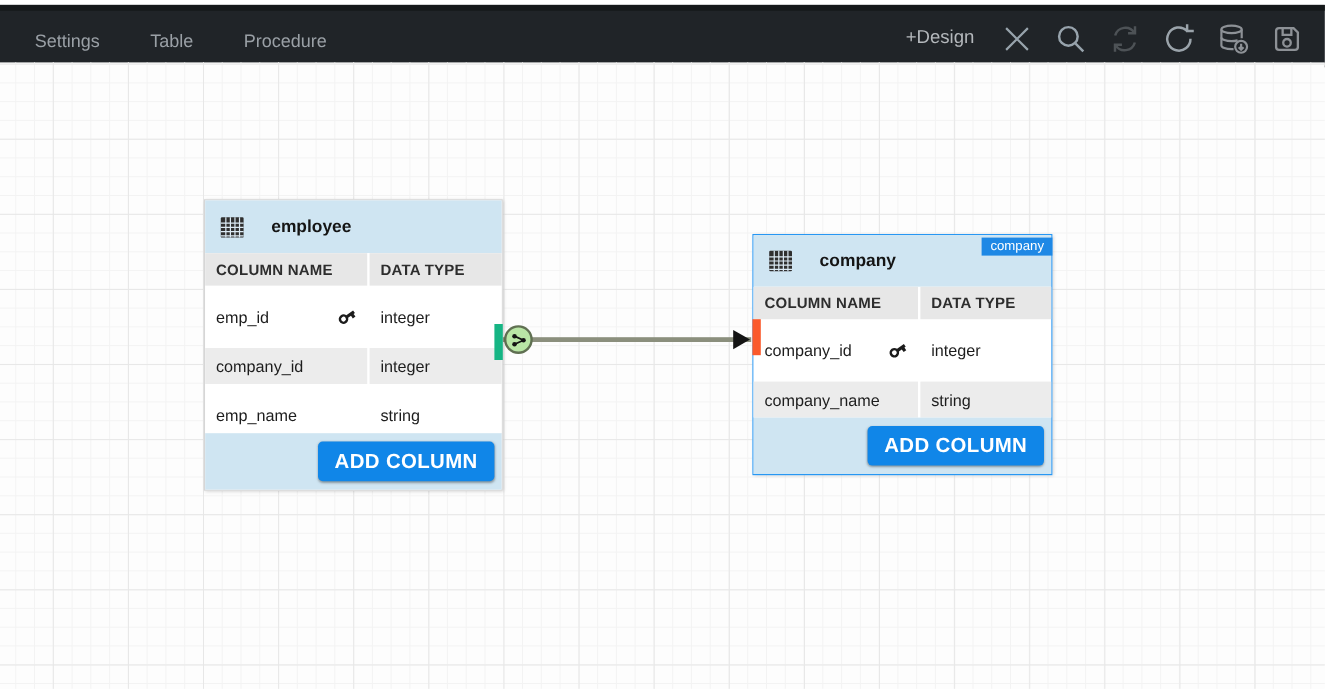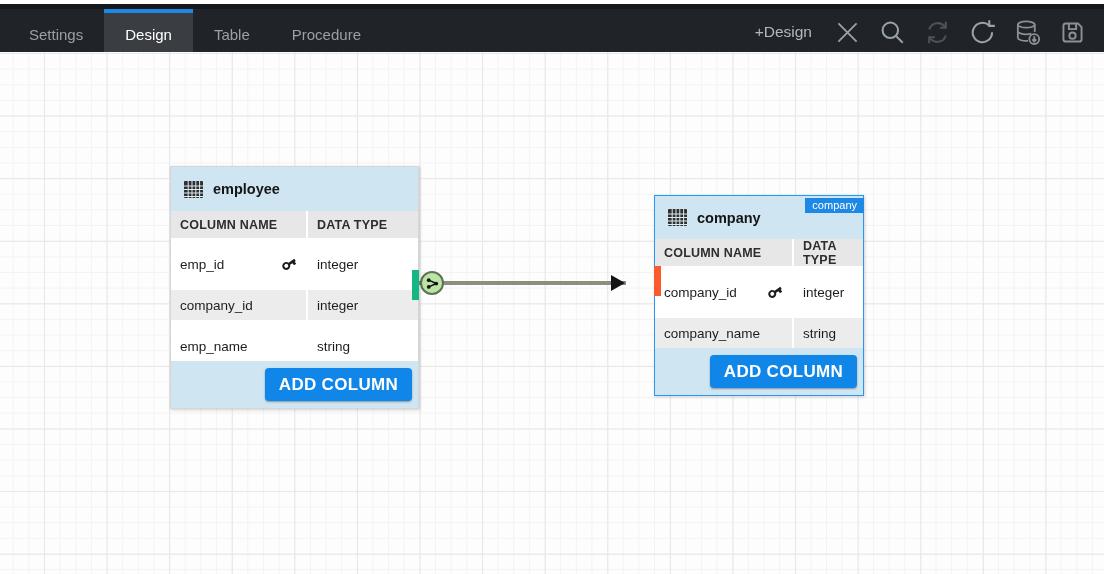--- a/index.html
+++ b/index.html
@@ -40,24 +40,24 @@
       linear-gradient(to right,#f3f3f3 1px,transparent 1px),
       linear-gradient(to bottom,#f3f3f3 1px,transparent 1px);
     background-size:62.6px 62.6px,62.6px 62.6px,15.65px 15.65px,15.65px 15.65px;
     background-position:44px 1px,0 1px,44px 1px,0 1px;}
 
   
   .table-card{position:absolute;background:#fff;border:1px solid #d6d6d6;
     box-shadow:1px 1px 3px rgba(0,0,0,.18);}
   .table-card.selected{border:1.5px solid var(--selected-border);}
   .card-employee{left:170px;top:114px;width:249px;}
-  .card-company{left:627px;top:143px;width:210px;margin-left:27px;}
+  .card-company{left:627px;top:143px;width:250px;}
 
   .tbl-header{height:44px;background:var(--header-blue);display:flex;
-    align-items:center;gap:9px;padding:0 12px;}
+    align-items:center;gap:22px;padding:0 12px;}
   .card-company .tbl-header{height:43px;}
   .tbl-name{font-weight:bold;font-size:14.5px;color:#151515;}
   .tbl-icon svg{width:21px;height:21px;display:block;}
 
   .cols{display:grid;grid-template-columns:135px 1fr;gap:11px 2px;background:#fff;}
   .hcell{height:27px;background:#e7e7e7;display:flex;align-items:center;
     padding-left:9px;font-weight:bold;font-size:12.5px;color:#2d2d2d;letter-spacing:.2px;}
   .cell{height:30px;display:flex;align-items:center;padding-left:9px;
     font-size:13.5px;color:#1d1d1d;}
   .row-alt{background:#ececec;}
@@ -87,21 +87,20 @@
     border-radius:50%;background:var(--connector-fill);border:2px solid #607052;
     display:flex;align-items:center;justify-content:center;cursor:pointer;}
   .rel-connector svg{width:15px;height:15px;}
 </style>
 </head>
 <body>
 
 <div class="navbar">
   <div class="tabs">
     <div class="tab">Settings</div>
-    <div class="tab active">Design</div>
     <div class="tab">Table</div>
     <div class="tab">Procedure</div>
   </div>
   <div class="nav-actions">
     <div class="add-table">+Design</div>
     <div class="nav-icon">
       <svg viewBox="0 0 24 24" fill="none" stroke="#97a3ac" stroke-width="1.5">
         <path d="M4.5 4.5 L19.5 19.5 M19.5 4.5 L4.5 19.5"></path>
       </svg>
     </div>

